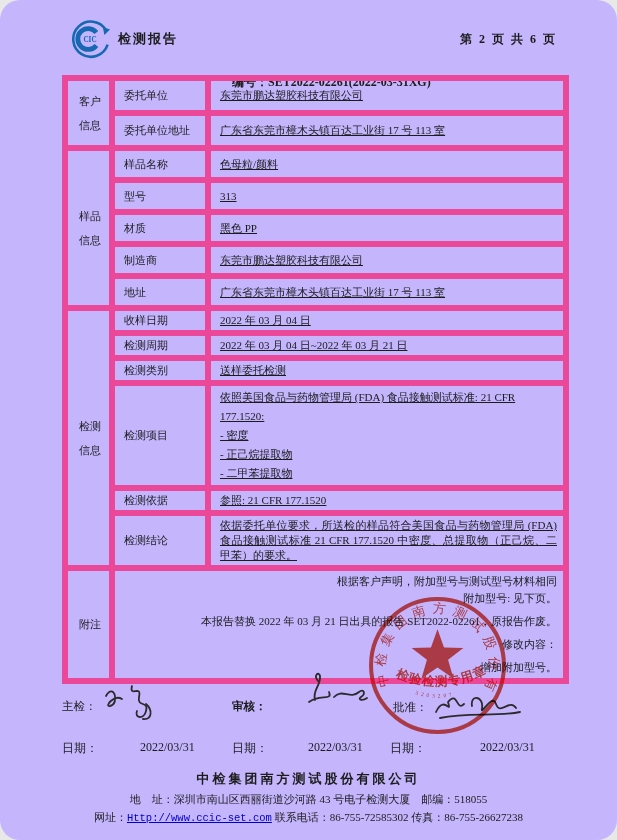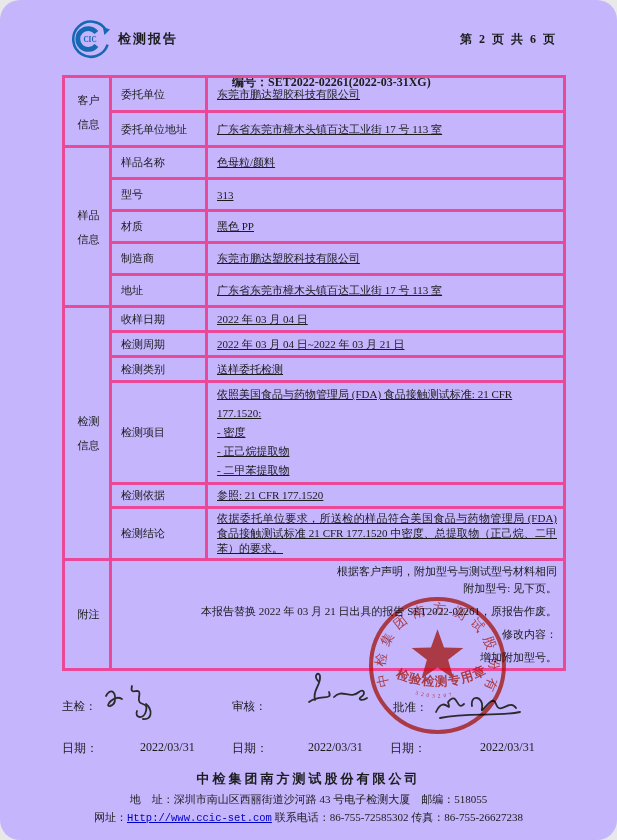--- a/index.html
+++ b/index.html
@@ -7,21 +7,21 @@
     position:relative;width:617px;height:840px;margin:0 auto;background:#c4b5fd;
     font-family:"Liberation Serif","DejaVu Serif",serif;color:#1c1c1c;overflow:hidden;border-radius:20px;
   }
   
   .logo{position:absolute;left:66px;top:19px;width:48px;height:40px;}
   .hdr-title{position:absolute;left:118px;top:30px;font-size:13px;font-weight:bold;letter-spacing:2px;}
   .hdr-no{position:absolute;left:232px;top:31px;font-size:12px;font-weight:bold;margin-top:43px;}
   .hdr-page{position:absolute;left:460px;top:31px;font-size:12px;font-weight:bold;letter-spacing:2px;}
   
   table.report{position:absolute;left:62px;top:75px;width:501px;border-collapse:collapse;table-layout:fixed;}
-  table.report td{border:3px solid #ec4899;font-size:11px;padding:2px 6px 2px 9px;vertical-align:middle;word-break:break-word;}
+  table.report td{border:6px solid #ec4899;font-size:11px;padding:2px 6px 2px 9px;vertical-align:middle;word-break:break-word;}
   col.c1{width:47px;}col.c2{width:96px;}col.c3{width:358px;}
   td.sec{text-align:center;padding:0;}
   .seclabel{width:26px;margin:0 auto;line-height:24px;text-align:center;}
   td.val{padding-left:12px;text-decoration:underline;}
   tr.r35{height:35px;}tr.r32{height:32px;}tr.r25{height:25px;}
   tr.r95{height:95px;}tr.r24{height:24px;}tr.r45{height:45px;}tr.r97{height:97px;}
   td.topcell{vertical-align:top;padding-top:5px;line-height:19px;}
   td.conc{line-height:15px;text-align:justify;padding-top:3px;padding-bottom:3px;}
   .note-line{line-height:17px;text-align:right;}
   .note-gap{margin-top:6px;}
@@ -150,21 +150,21 @@
 
   <span class="siglabel" style="left:62px;top:699px;">主检：</span>
   <svg class="sig-svg" style="left:96px;top:676px;" width="72" height="48" viewBox="0 0 72 48">
     <path d="M10,20 C18,6 24,28 14,30 C8,31 18,18 26,23"></path>
     <path d="M36,10 C33,22 46,8 43,21 C41,32 53,24 50,35 C48,44 38,42 41,35"></path>
     <path d="M50,28 C57,34 56,44 47,43"></path>
   </svg>
   <span class="sigdate" style="left:62px;top:740px;">日期：</span>
   <span class="sigdate" style="left:140px;top:740px;">2022/03/31</span>
 
-  <span class="siglabel" style="left:232px;top:699px;">审核：</span>
+  <span class="siglabel" style="left:232px;top:699px;font-weight:bold;">审核：</span>
   <svg class="sig-svg" style="left:303px;top:668px;" width="74" height="46" viewBox="0 0 74 46">
     <path d="M12,32 C9,22 18,18 17,8 C16,3 10,7 15,13"></path>
     <path d="M6,34 C17,26 30,33 26,24"></path>
     <path d="M31,29 C39,20 47,32 56,24 C61,20 63,26 58,29 C54,32 60,33 64,30"></path>
   </svg>
   <span class="sigdate" style="left:232px;top:740px;">日期：</span>
   <span class="sigdate" style="left:308px;top:740px;">2022/03/31</span>
 
   <span class="siglabel" style="left:393px;top:700px;">批准：</span>
   <svg class="sig-svg" style="left:428px;top:684px;" width="96" height="44" viewBox="0 0 96 44">

